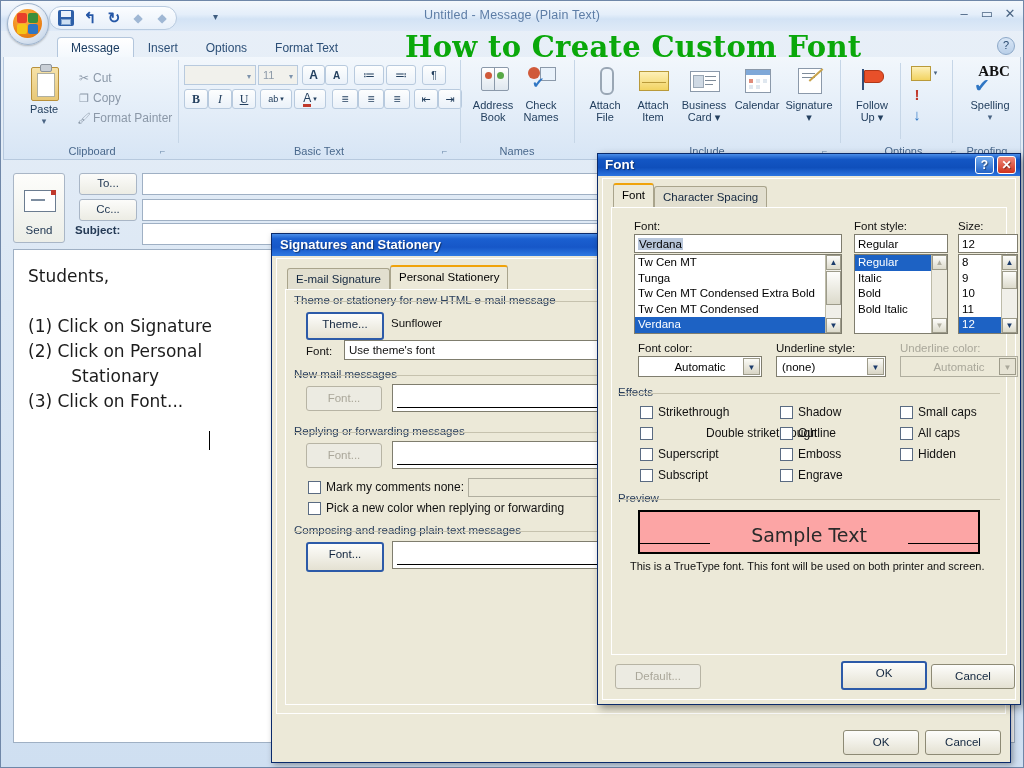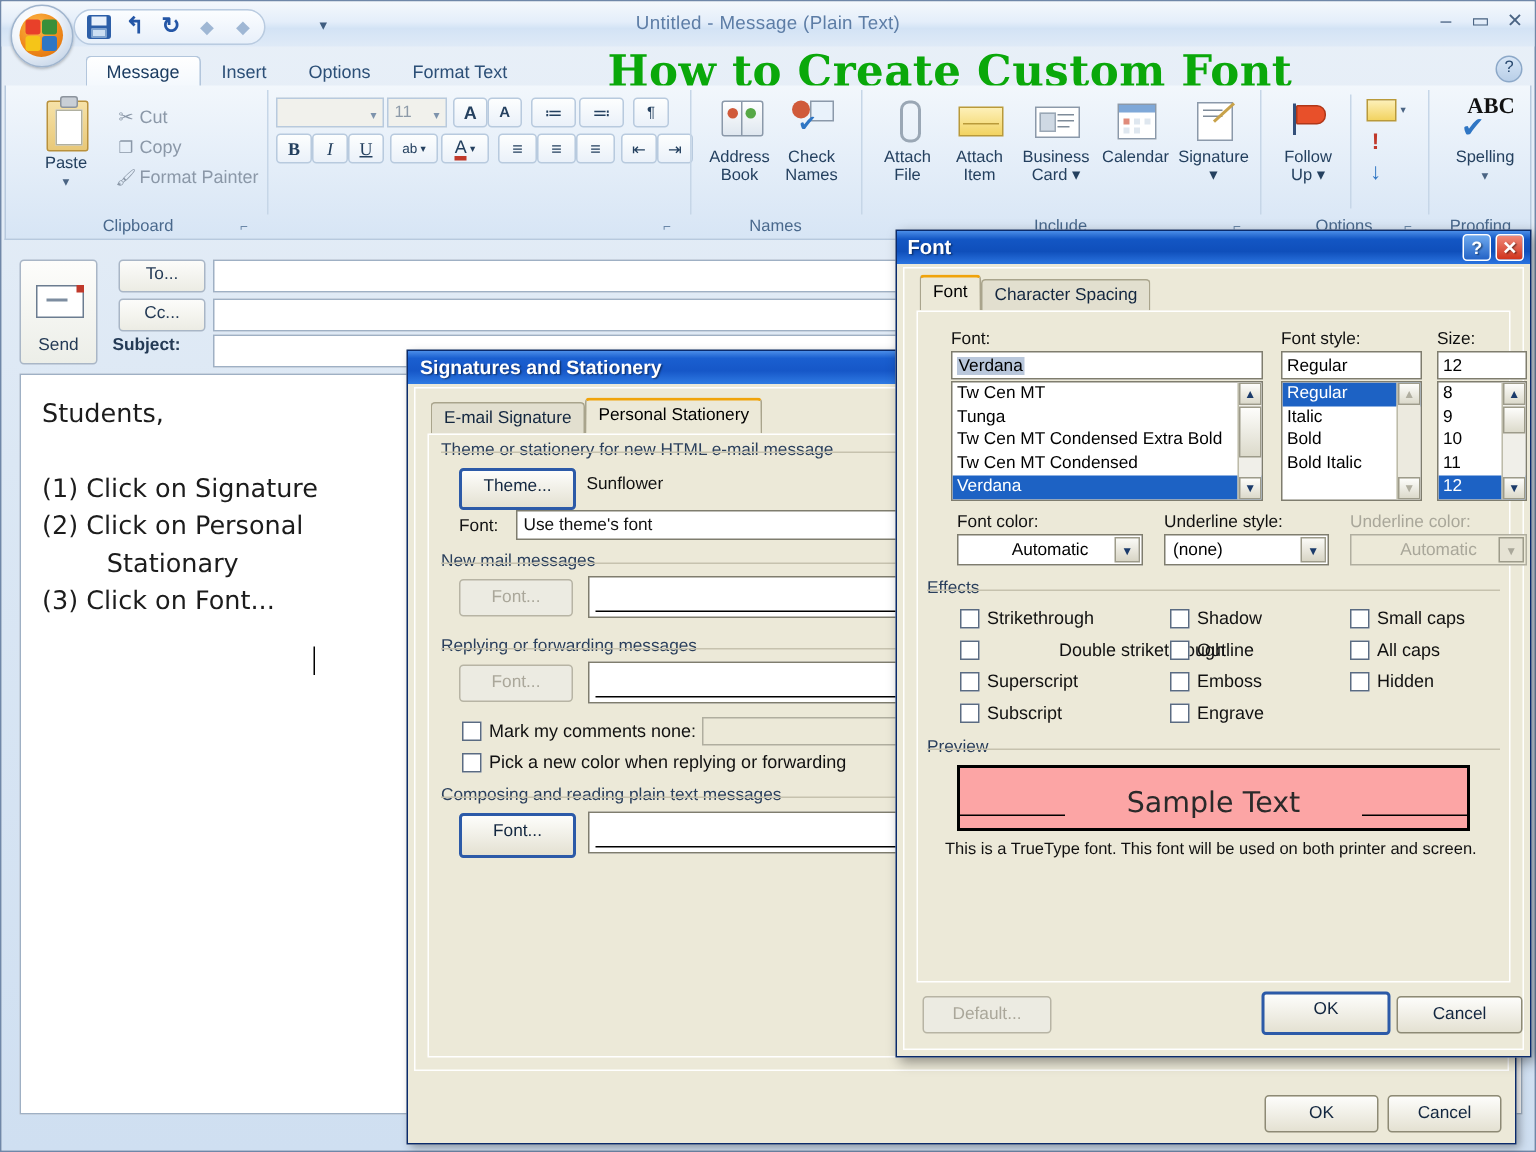--- a/index.html
+++ b/index.html
@@ -379,20 +379,21 @@
       <div class="sbtn boxed" style="left:204px;top:32px;width:26px;height:20px;">
           <span>≡</span>
         </div>
       <div class="sbtn boxed" style="left:234px;top:32px;width:24px;height:20px;font-size:11px;">
           <span>⇤</span>
         </div>
       <div class="sbtn boxed" style="left:258px;top:32px;width:24px;height:20px;font-size:11px;">
           <span>⇥</span>
         </div>
 
+      <div class="glabel">Basic Text</div>
       <div class="dialog-launcher" style="right:6px;">⌐</div>
     </div>
     <div class="gsep" style="left:456px;"></div>
 
     <div class="rgroup" style="left:458px;width:110px;">
       <div class="bigbtn" style="left:8px;top:8px;width:46px;height:60px;">
         <div style="position:absolute;left:11px;top:2px;width:26px;height:22px;background:linear-gradient(180deg,#fff,#dfe7ef);border:1px solid #8b99aa;border-radius:2px;">
           <div style="position:absolute;left:12px;top:0;bottom:0;width:1px;background:#8b99aa;"></div>
           <div style="position:absolute;left:3px;top:4px;width:7px;height:7px;border-radius:50%;background:#d05a3a;"></div>
           <div style="position:absolute;left:15px;top:4px;width:7px;height:7px;border-radius:50%;background:#57a846;"></div>
@@ -455,21 +456,21 @@
           <div style="position:absolute;left:8px;top:5px;width:18px;height:2px;background:#c8a24a;transform:rotate(-42deg);"></div>
         </div>
         <div class="lbl" style="bottom:14px;">Signature</div>
         <div class="lbl" style="bottom:2px;">▾</div>
       </div>
       <div class="glabel">Include</div>
       <div class="dialog-launcher" style="right:6px;">⌐</div>
     </div>
     <div class="gsep" style="left:836px;"></div>
 
-    <div class="rgroup" style="left:838px;width:108px;">
+    <div class="rgroup" style="left:838px;width:108px;padding-left:15px;">
       <div class="bigbtn" style="left:4px;top:8px;width:52px;height:60px;">
         <div style="position:absolute;left:14px;top:4px;width:26px;height:22px;">
           <div style="position:absolute;left:2px;top:0;width:2px;height:21px;background:#34507a;"></div>
           <div style="position:absolute;left:4px;top:1px;width:18px;height:11px;background:#e8502a;border:1px solid #b03718;border-radius:1px 6px 6px 1px;"></div>
         </div>
         <div class="lbl" style="bottom:14px;">Follow</div>
         <div class="lbl" style="bottom:2px;">Up ▾</div>
       </div>
       <div class="gsep" style="left:58px;top:6px;bottom:20px;"></div>
       <div class="sbtn" style="left:64px;top:6px;width:36px;height:20px;">

